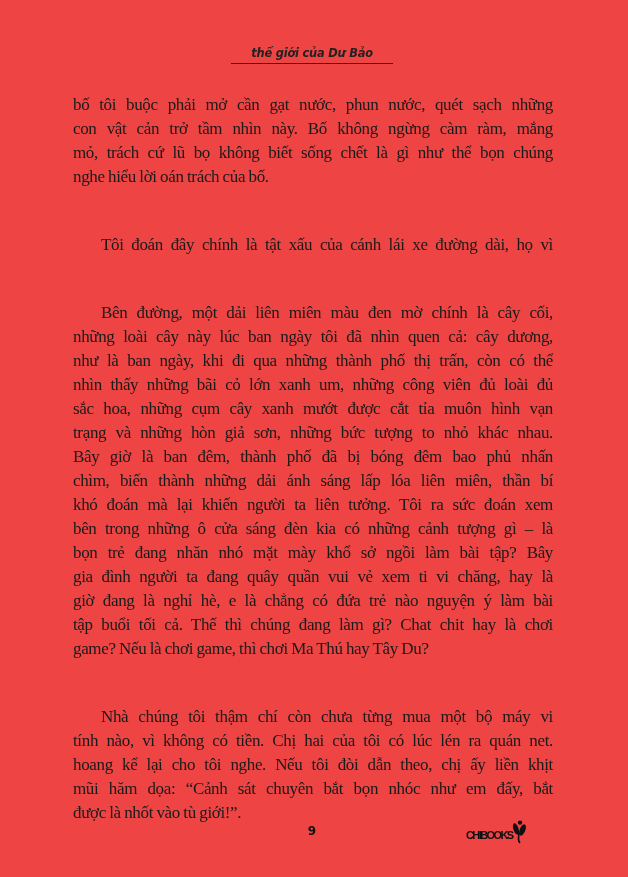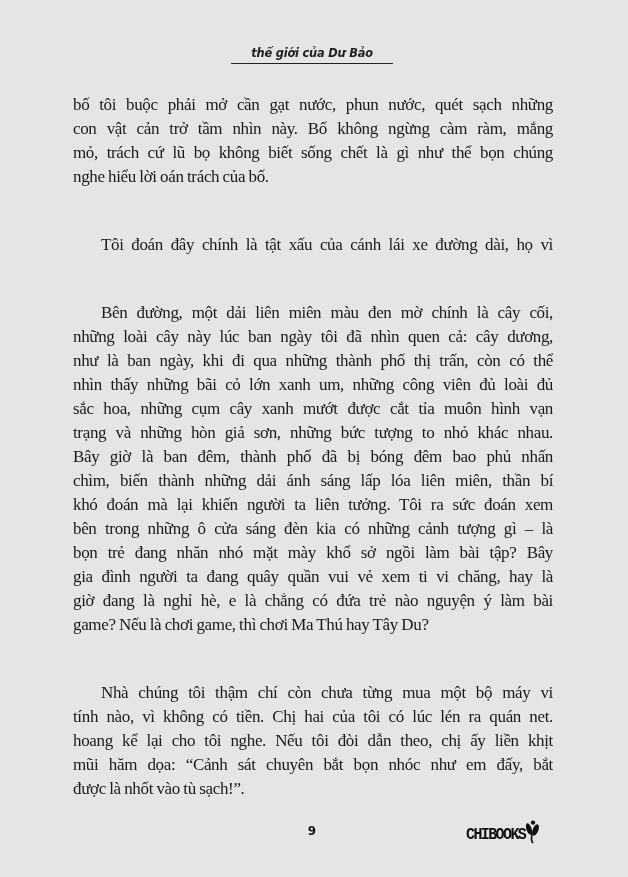--- a/index.html
+++ b/index.html
@@ -12,21 +12,21 @@
       height: 877px;
       position: relative;
       overflow: hidden;
       color: #1a1a1a;
       font-family: "DejaVu Serif", "Liberation Serif", serif;
     }
     .page {
       position: absolute;
       left: 0; top: 0;
       width: 628px; height: 877px;
-      background: #e5e5e5;
+      background: #ef4444;
     }
     .running-header {
       position: absolute;
       left: 231px;
       top: 42px;
       width: 162px;
       height: 21px;
       text-align: center;
       border-bottom: 1.5px solid #222;
     }
@@ -86,23 +86,23 @@
     }
     .publisher-logo {
       position: absolute;
       left: 466px;
       top: 822px;
       height: 26px;
       display: flex;
       align-items: center;
     }
     .publisher-logo .logo-text {
-      font-family: Liberation Mono, monospace;
+      font-family: Liberation Sans, sans-serif;
       font-weight: bold;
-      font-size: 15px;
+      font-size: 11px;
       letter-spacing: -1.6px;
       color: #111;
       transform: scaleY(1.05);
     }
     .publisher-logo svg {
       margin-left: -1px;
       margin-top: -6px;
     }
   </style>
 </head>
@@ -134,29 +134,30 @@
       <span class="line">nhìn thấy những bãi cỏ lớn xanh um, những công viên đủ loài đủ</span>
       <span class="line">sắc hoa, những cụm cây xanh mướt được cắt tỉa muôn hình vạn</span>
       <span class="line">trạng và những hòn giả sơn, những bức tượng to nhỏ khác nhau.</span>
       <span class="line">Bây giờ là ban đêm, thành phố đã bị bóng đêm bao phủ nhấn</span>
       <span class="line">chìm, biến thành những dải ánh sáng lấp lóa liên miên, thần bí</span>
       <span class="line">khó đoán mà lại khiến người ta liên tưởng. Tôi ra sức đoán xem</span>
       <span class="line">bên trong những ô cửa sáng đèn kia có những cảnh tượng gì – là</span>
       <span class="line">bọn trẻ đang nhăn nhó mặt mày khổ sở ngồi làm bài tập? Bây</span>
       <span class="line">gia đình người ta đang quây quần vui vẻ xem ti vi chăng, hay là</span>
       <span class="line">giờ đang là nghỉ hè, e là chẳng có đứa trẻ nào nguyện ý làm bài</span>
+      <span class="line">tập buổi tối cả. Thế thì chúng đang làm gì? Chat chit hay là chơi</span>
       <span class="line last">game? Nếu là chơi game, thì chơi Ma Thú hay Tây Du?</span>
     </div>
 
     <div class="para">
       <span class="line indent">Nhà chúng tôi thậm chí còn chưa từng mua một bộ máy vi</span>
       <span class="line">tính nào, vì không có tiền. Chị hai của tôi có lúc lén ra quán net.</span>
       <span class="line">hoang kể lại cho tôi nghe. Nếu tôi đòi dẫn theo, chị ấy liền khịt</span>
       <span class="line">mũi hăm dọa: “Cảnh sát chuyên bắt bọn nhóc như em đấy, bắt</span>
-      <span class="line last">được là nhốt vào tù sạch!”.</span>
+      <span class="line last">được là nhốt vào tù giới!”.</span>
     </div>
 
   </div>
 
   <div class="page-number">9</div>
 
   <div class="publisher-logo">
     <span class="logo-text">CHIBOOKS</span>
     <svg width="16" height="24" viewBox="0 0 16 24">
       <ellipse cx="5" cy="9" rx="2.6" ry="6" transform="rotate(-18 5 9)" fill="#111"></ellipse>

